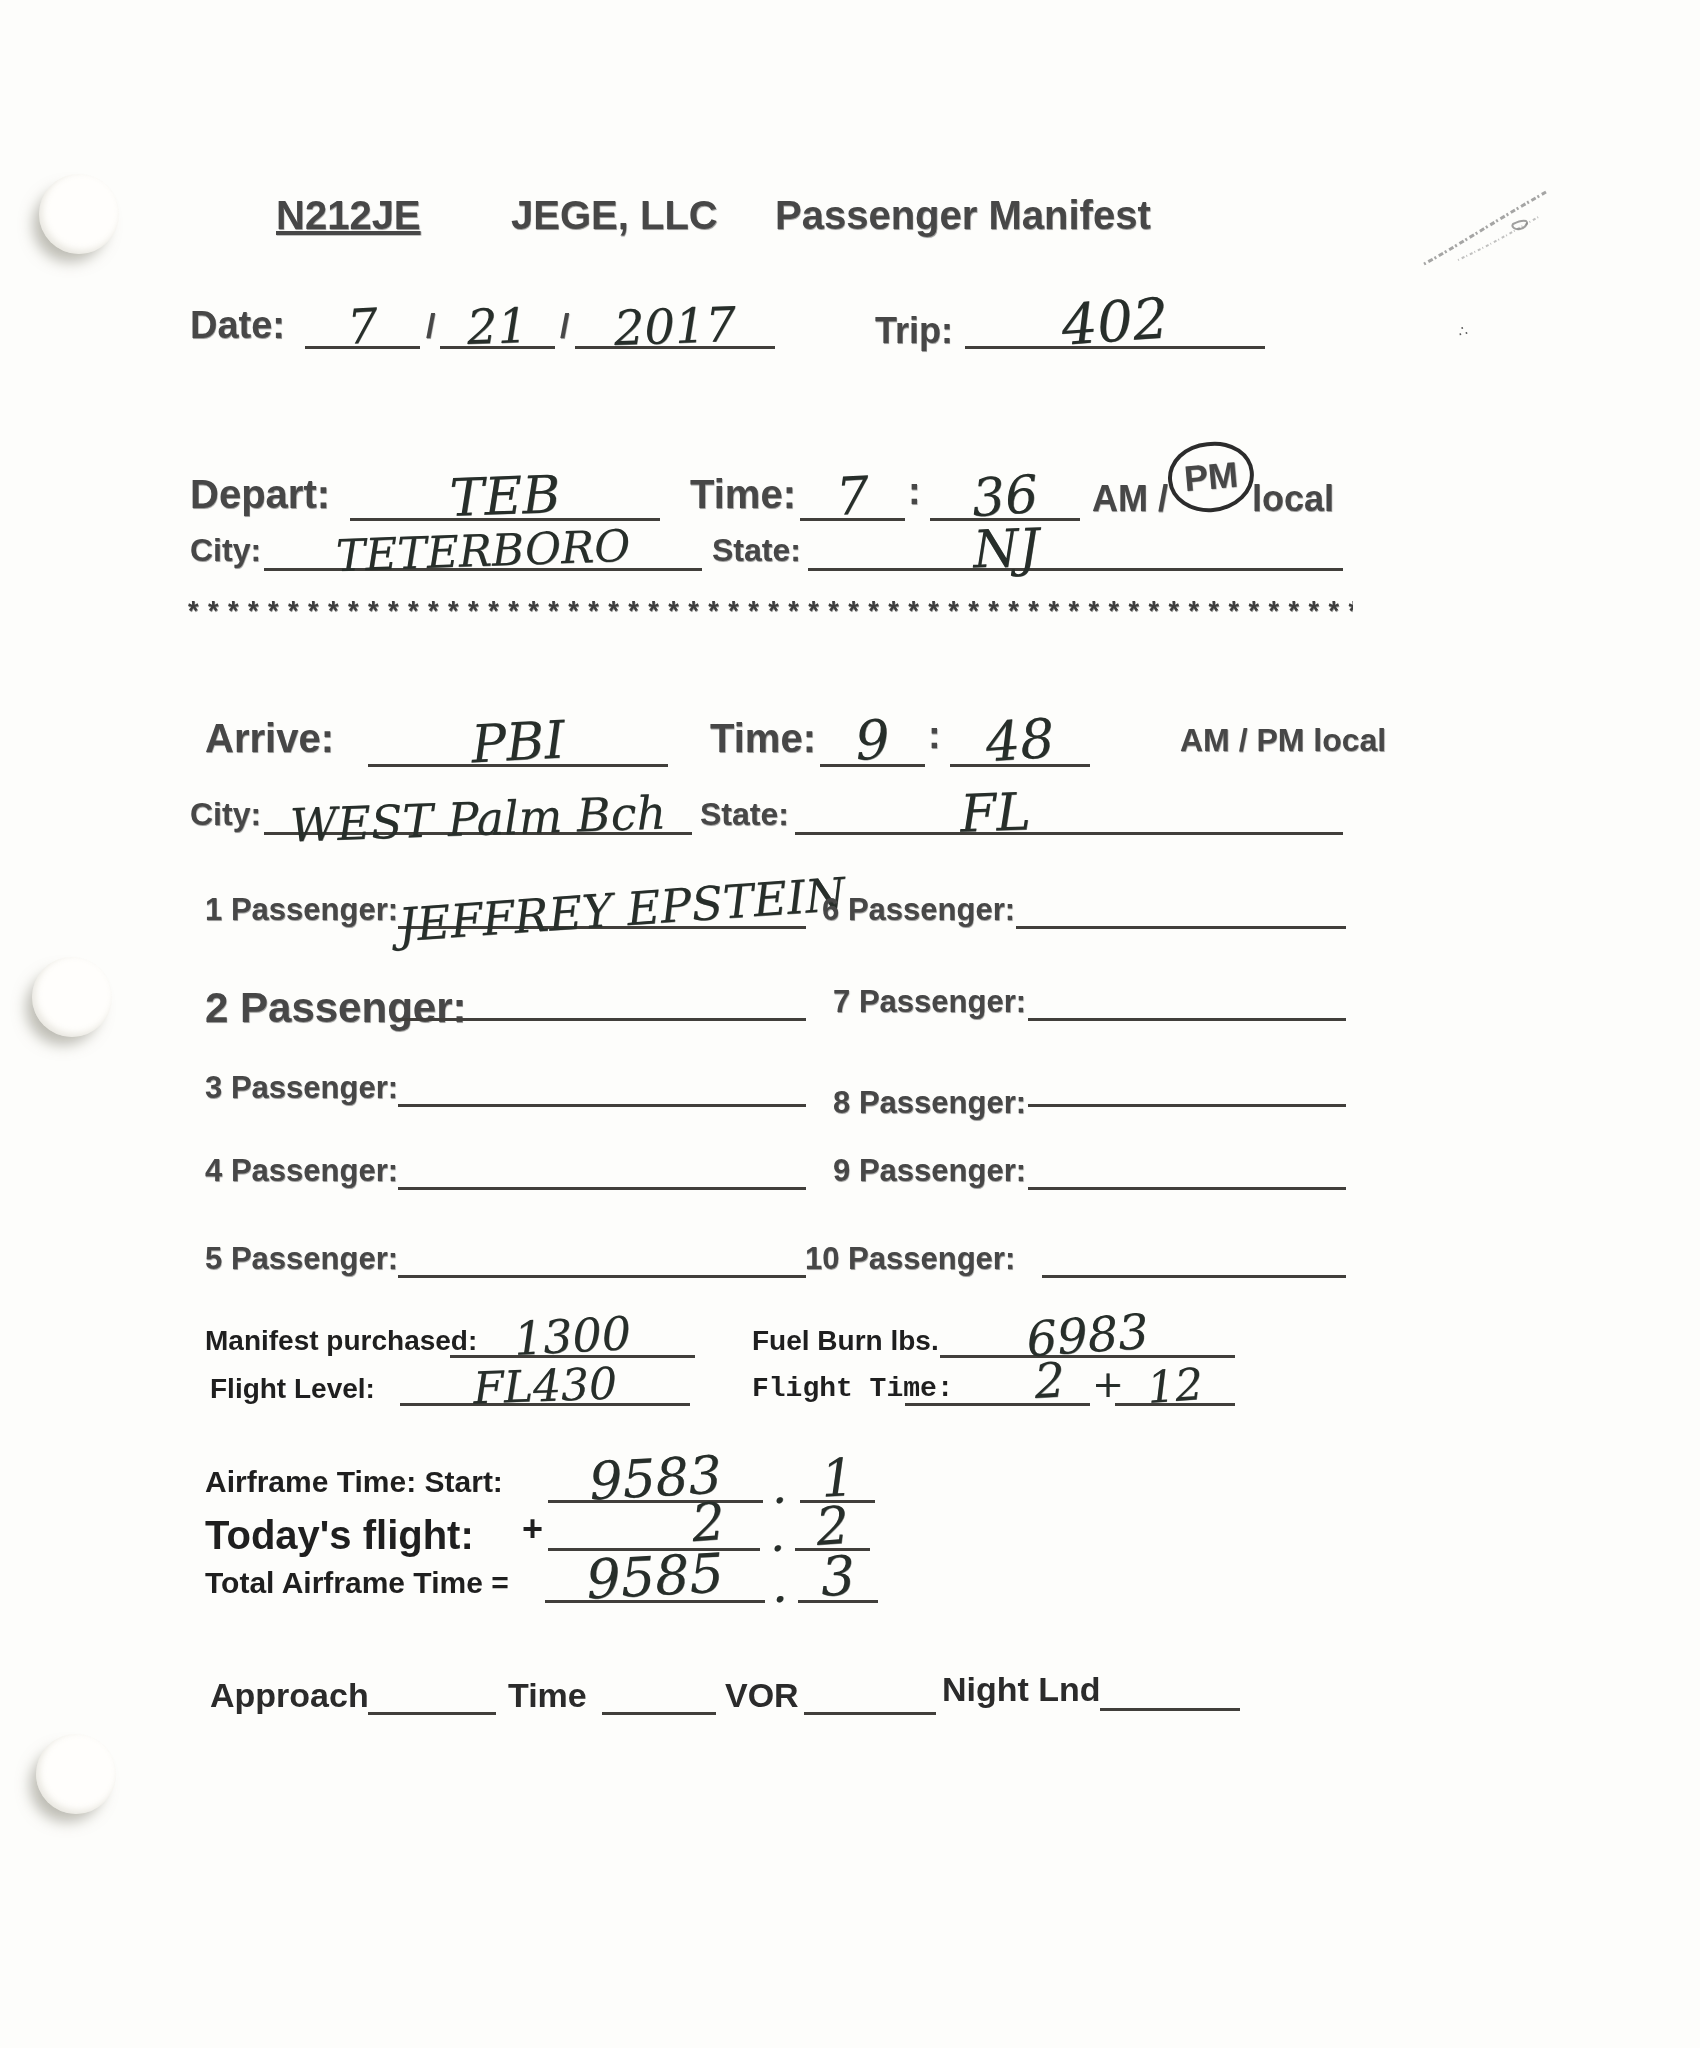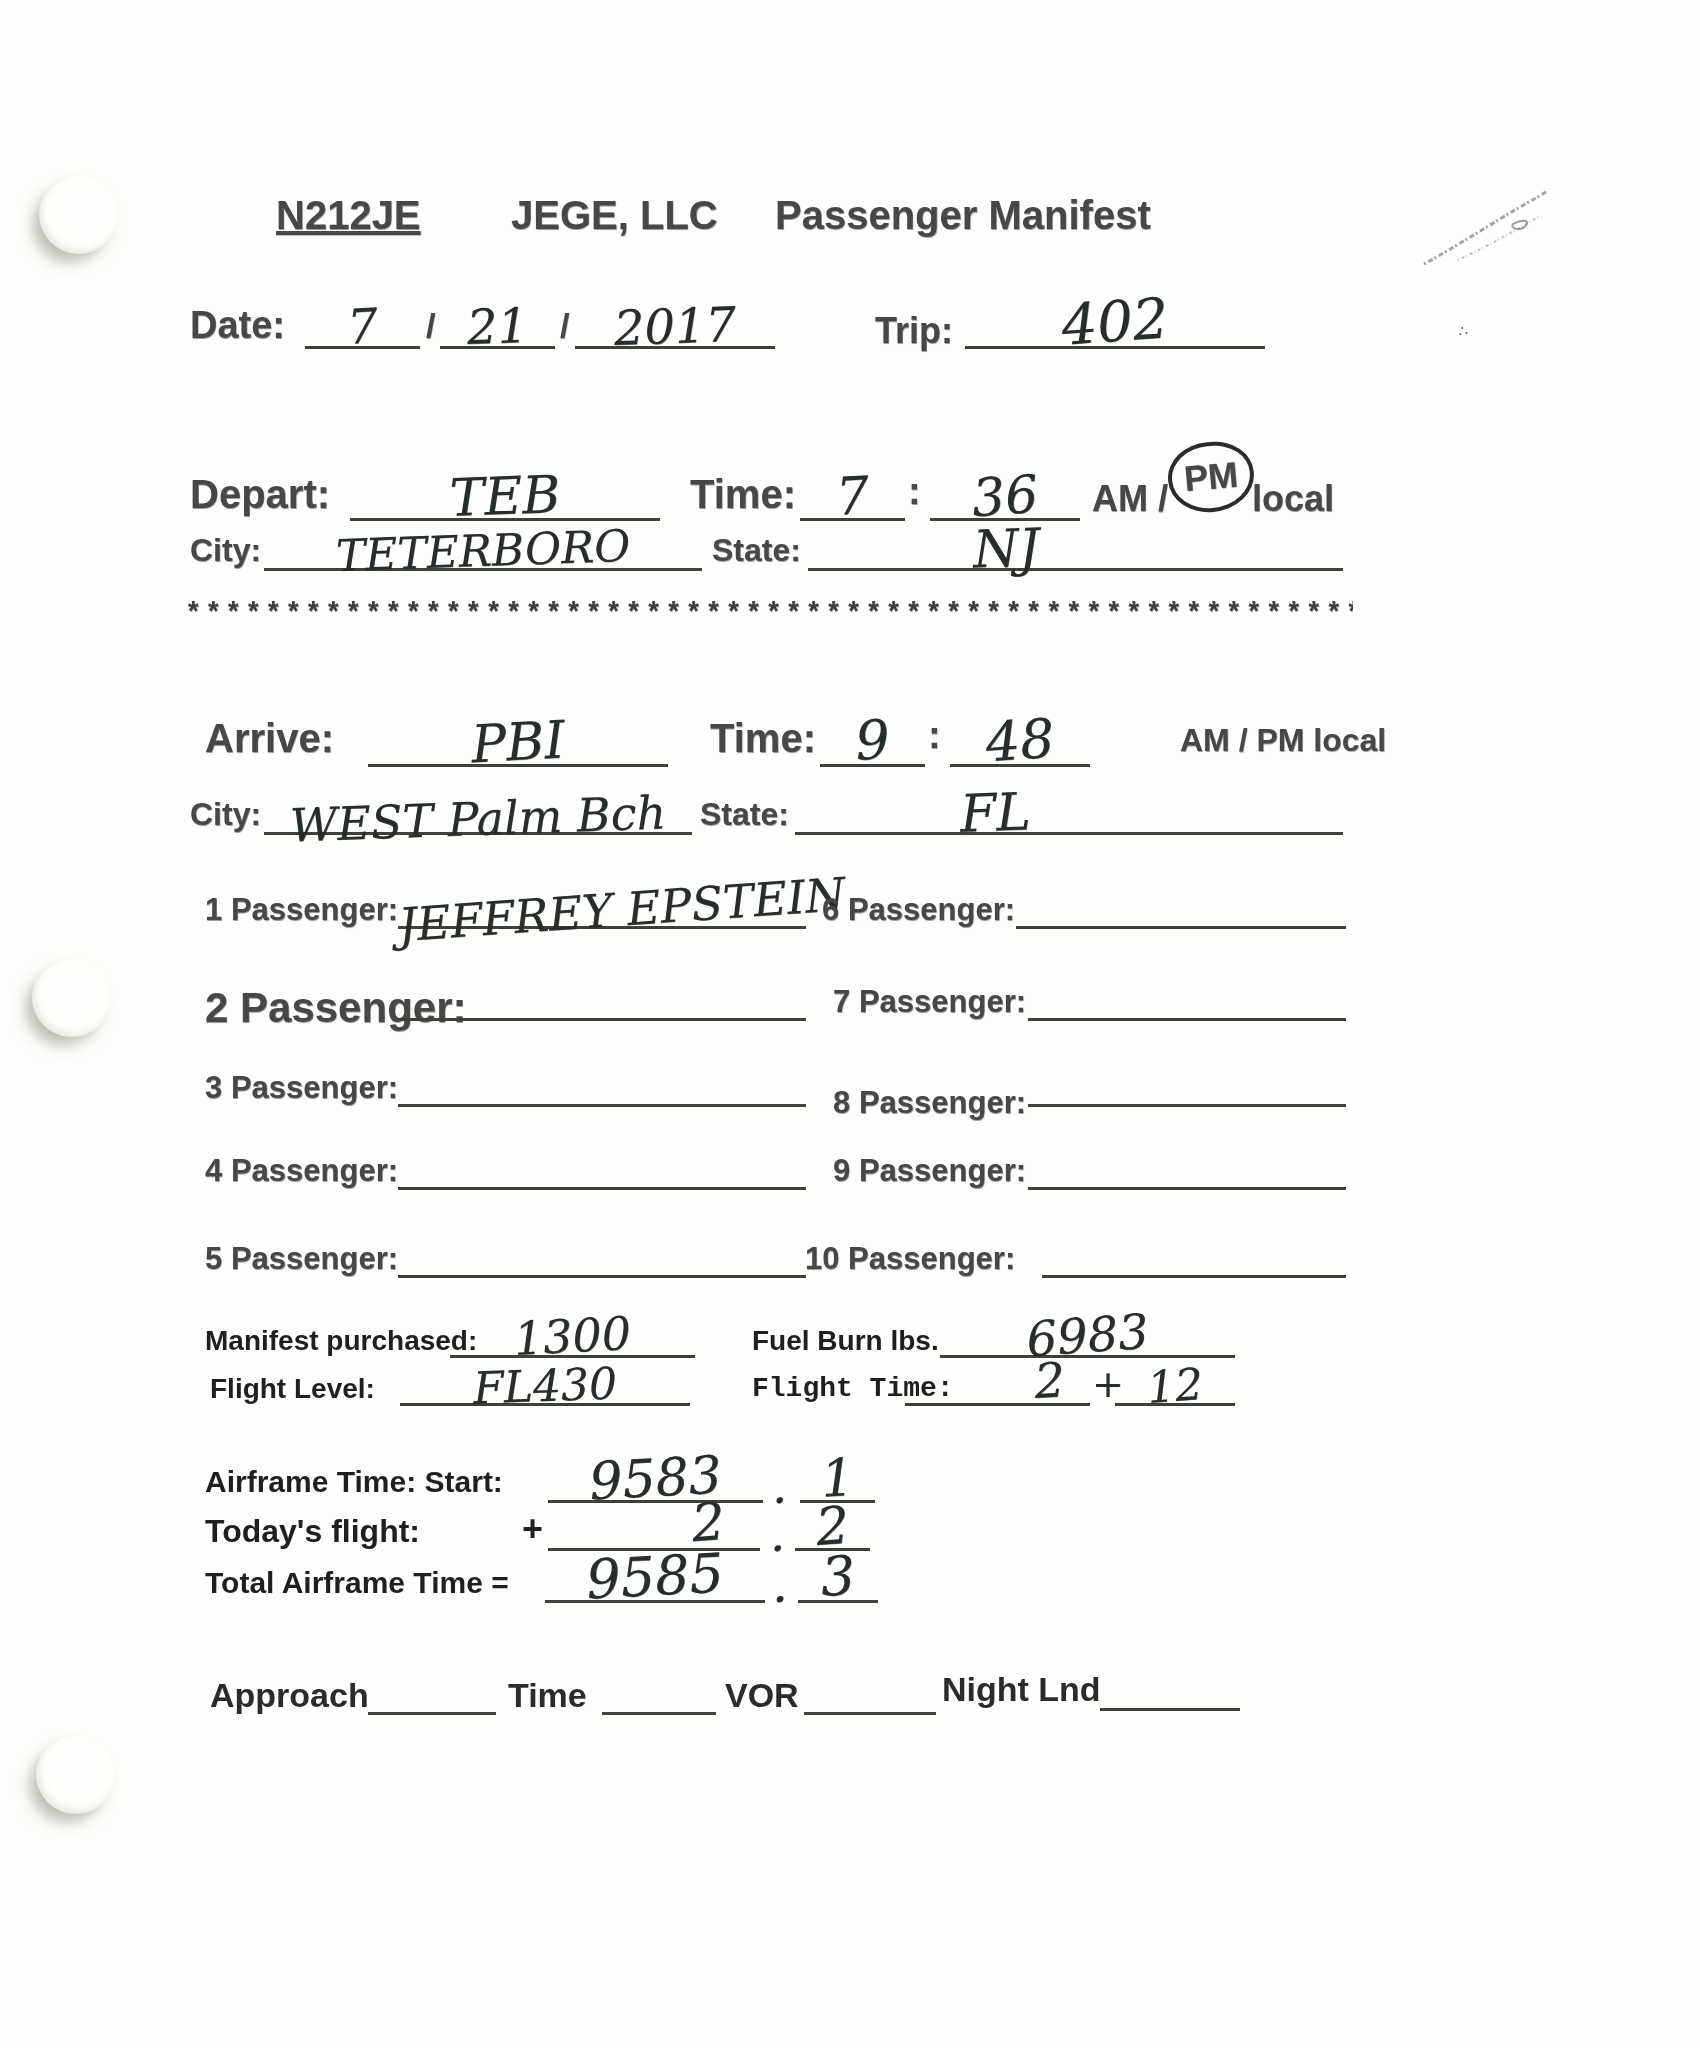--- a/index.html
+++ b/index.html
@@ -198,21 +198,21 @@
 
   <span class="lbl2" style="left:205px;top:1465px;font-size:30px;">Airframe Time: Start:</span>
   <span class="seg" style="left:548px;top:1450px;width:215px;height:50px;">
     <span class="hw" style="font-size:52px;transform:rotate(-3deg);">9583</span>
   </span>
   <span class="hw" style="position:absolute;left:772px;top:1458px;font-size:48px;">.</span>
   <span class="seg" style="left:800px;top:1450px;width:75px;height:50px;">
     <span class="hw" style="font-size:52px;transform:rotate(-3deg);">1</span>
   </span>
 
-  <span class="lbl2" style="left:205px;top:1513px;font-size:32px;text-align:center;">Today's flight:</span>
+  <span class="lbl2" style="left:205px;top:1513px;font-size:40px;text-align:center;">Today's flight:</span>
   <span class="lbl2" style="left:522px;top:1508px;font-size:36px;">+</span>
   <span class="seg" style="left:548px;top:1498px;width:212px;height:50px;">
     <span class="hw" style="font-size:52px;text-align:right;padding-right:35px;box-sizing:border-box;transform:rotate(-4deg);">2</span>
   </span>
   <span class="hw" style="position:absolute;left:770px;top:1506px;font-size:48px;">.</span>
   <span class="seg" style="left:795px;top:1498px;width:75px;height:50px;">
     <span class="hw" style="font-size:52px;transform:rotate(-4deg);">2</span>
   </span>
 
   <span class="lbl2" style="left:205px;top:1566px;font-size:30px;">Total Airframe Time =</span>

